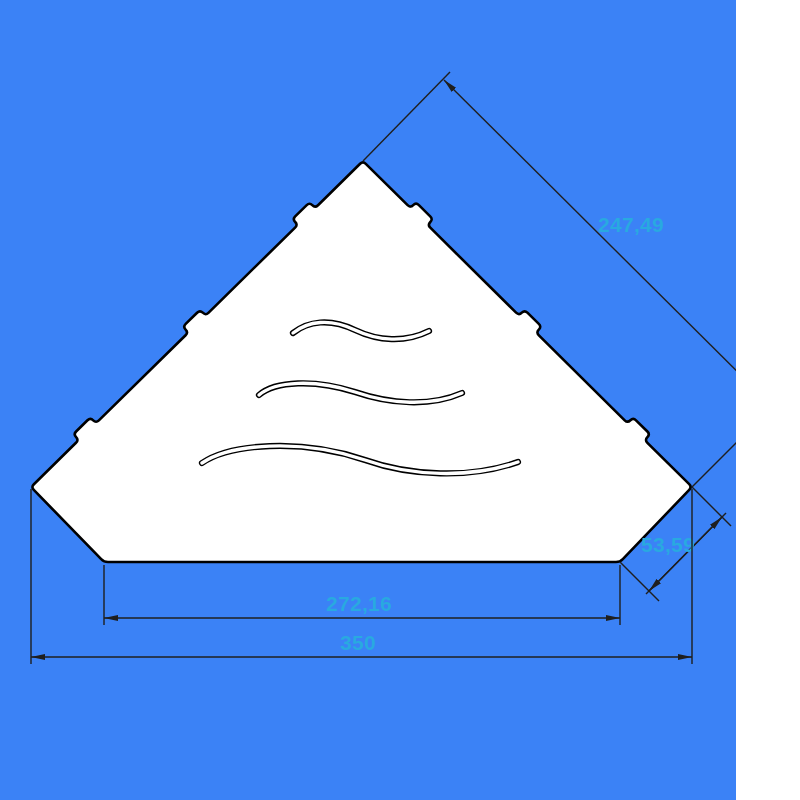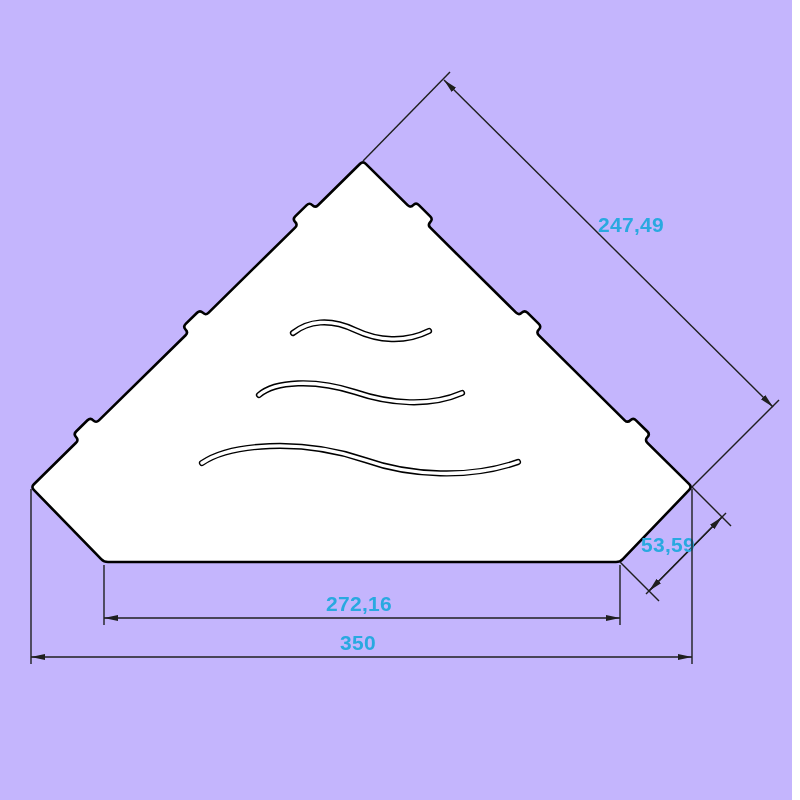--- a/index.html
+++ b/index.html
@@ -1,16 +1,16 @@
 <!DOCTYPE html>
 <html><head>
 <meta charset="utf-8">
 <style>
   html,body{margin:0;padding:0;background:#ffffff;}
-  .canvas{width:792px;height:800px;background:#c4b5fd;position:relative;overflow:hidden;
+  .canvas{width:736px;height:800px;background:#3b82f6;position:relative;overflow:hidden;
           font-family:"Liberation Sans",sans-serif;}
   svg{display:block;}
   .outline{fill:#ffffff;stroke:#000000;stroke-width:2.6;stroke-linejoin:round;}
   .ext,.dim{stroke:#1f1f1f;stroke-width:1.4;fill:none;}
   .wave-outer{stroke:#000000;stroke-width:6.2;fill:none;stroke-linecap:round;}
   .wave-inner{stroke:#ffffff;stroke-width:3.4;fill:none;stroke-linecap:round;}
   .dim-text{font-family:"Liberation Sans",sans-serif;font-weight:700;font-size:21px;
             text-anchor:middle;letter-spacing:0.3px;}
 </style>
 </head>

